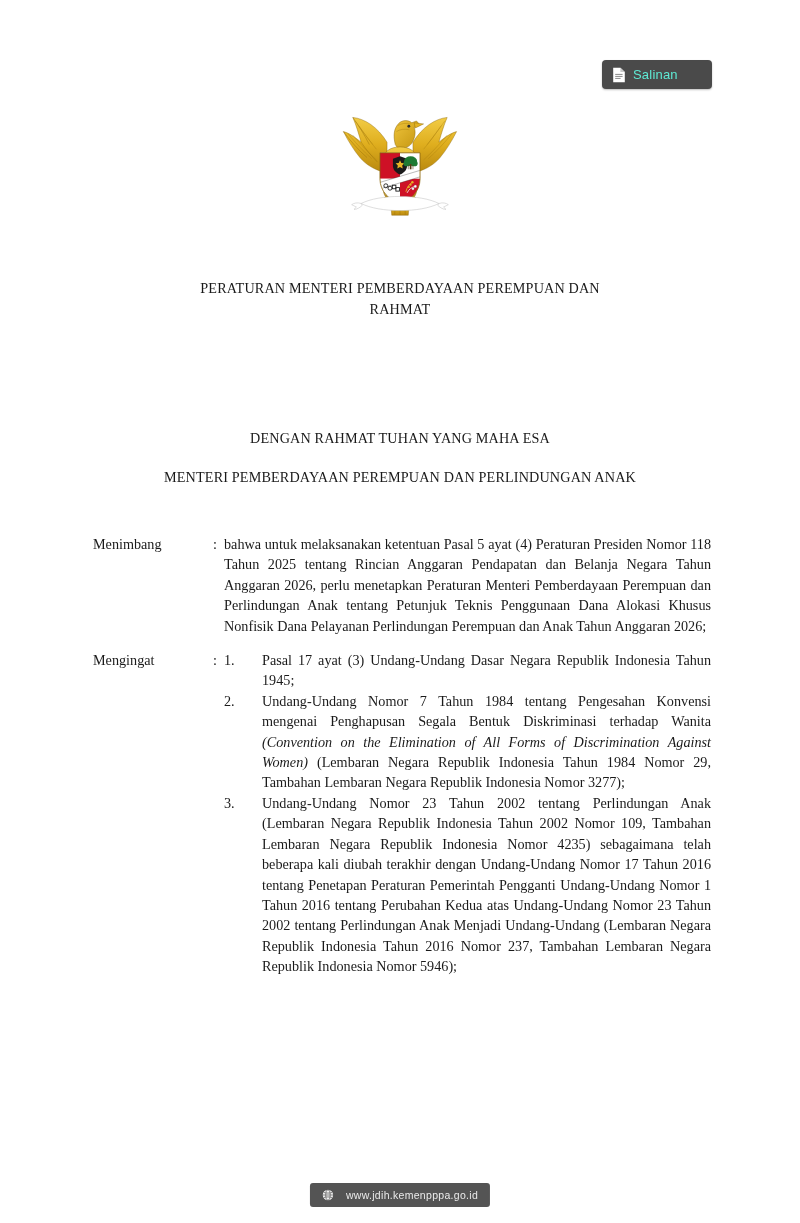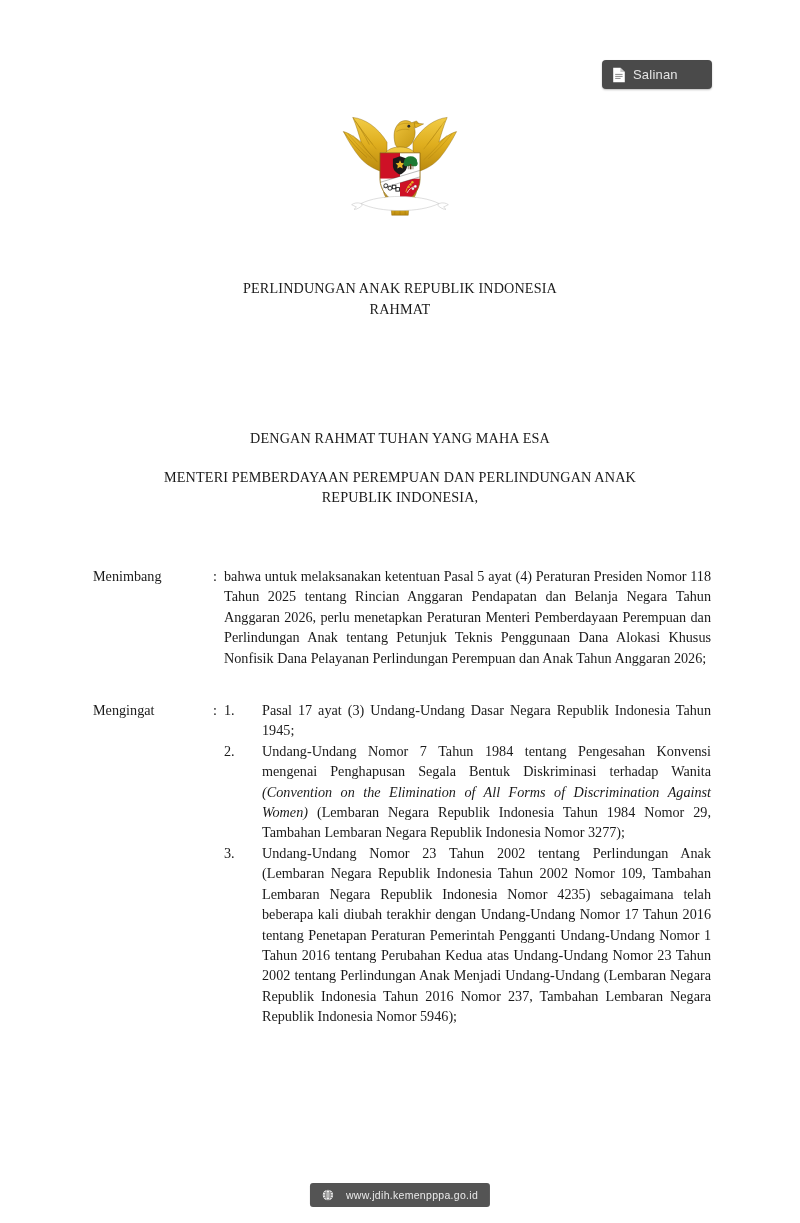--- a/index.html
+++ b/index.html
@@ -32,21 +32,21 @@
     box-sizing: border-box;
     box-shadow: 0 1px 2px rgba(0,0,0,0.25);
   }
   .salinan-badge .doc-icon {
     width: 14px;
     height: 16px;
     flex: 0 0 auto;
     display: block;
   }
   .salinan-badge .badge-label {
-    color: #e5e5e5;
+    color: #5eead4;
     font-family: "Liberation Sans", sans-serif;
     font-size: 13px;
     letter-spacing: 0.2px;
     line-height: 1;
     white-space: nowrap;
   }
 
   
   .emblem {
     position: absolute;
@@ -93,21 +93,20 @@
     top: 534px;
     left: 93px;
     width: 618px;
     font-size: 14.2px;
     line-height: 20.4px;
   }
   .clause-row {
     display: flex;
     align-items: flex-start;
     margin-bottom: 14px;
-    margin-top: 32px;
   }
   .clause-label {
     flex: 0 0 120px;
     white-space: nowrap;
   }
   .clause-colon {
     flex: 0 0 11px;
   }
   .clause-body {
     flex: 1 1 auto;
@@ -309,29 +308,28 @@
     <g>
       <path d="M34 162 C50 154 74 150 100 150 C126 150 150 154 166 162
                C150 170 126 174 100 174 C74 174 50 170 34 162 Z" fill="#ffffff" stroke="#b8b8b8" stroke-width="0.8"></path>
       <path d="M34 162 C28 160 22 161 18 164 L26 168 L22 172 C28 172 33 168 36 165 Z" fill="#ffffff" stroke="#b8b8b8" stroke-width="0.8"></path>
       <path d="M166 162 C172 160 178 161 182 164 L174 168 L178 172 C172 172 167 168 164 165 Z" fill="#ffffff" stroke="#b8b8b8" stroke-width="0.8"></path>
     </g>
   </svg>
 </div>
 
 <div class="title-block">
-  <div class="t-line">PERLINDUNGAN ANAK REPUBLIK INDONESIA</div>
+  <div class="t-line">PERATURAN MENTERI PEMBERDAYAAN PEREMPUAN DAN</div>
   <div class="t-line">RAHMAT</div>
 </div>
 
 <div class="preamble-block">
   <div>DENGAN RAHMAT TUHAN YANG MAHA ESA</div>
   <div class="gap"></div>
   <div>MENTERI PEMBERDAYAAN PEREMPUAN DAN PERLINDUNGAN ANAK</div>
-  <div>REPUBLIK INDONESIA,</div>
 </div>
 
 <div class="clauses">
 
   <div class="clause-row">
     <div class="clause-label">Menimbang</div>
     <div class="clause-colon">:</div>
     <div class="clause-body">
       <p>bahwa untuk melaksanakan ketentuan Pasal 5 ayat (4) Peraturan Presiden Nomor 118 Tahun 2025 tentang Rincian Anggaran Pendapatan dan Belanja Negara Tahun Anggaran 2026, perlu menetapkan Peraturan Menteri Pemberdayaan Perempuan dan Perlindungan Anak tentang Petunjuk Teknis Penggunaan Dana Alokasi Khusus Nonfisik Dana Pelayanan Perlindungan Perempuan dan Anak Tahun Anggaran 2026;</p>
     </div>

